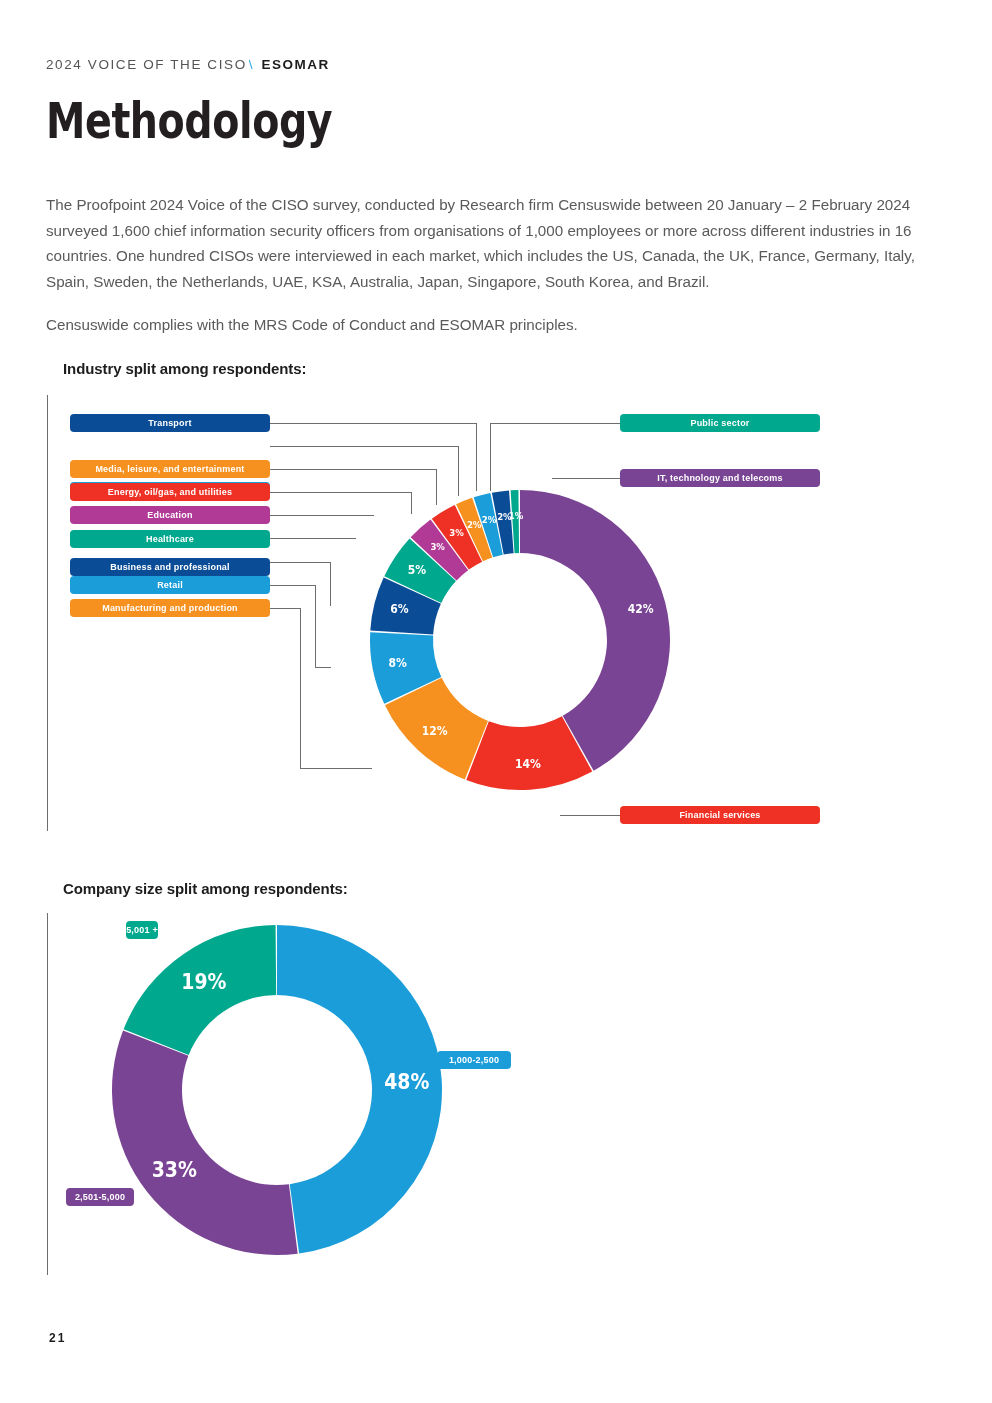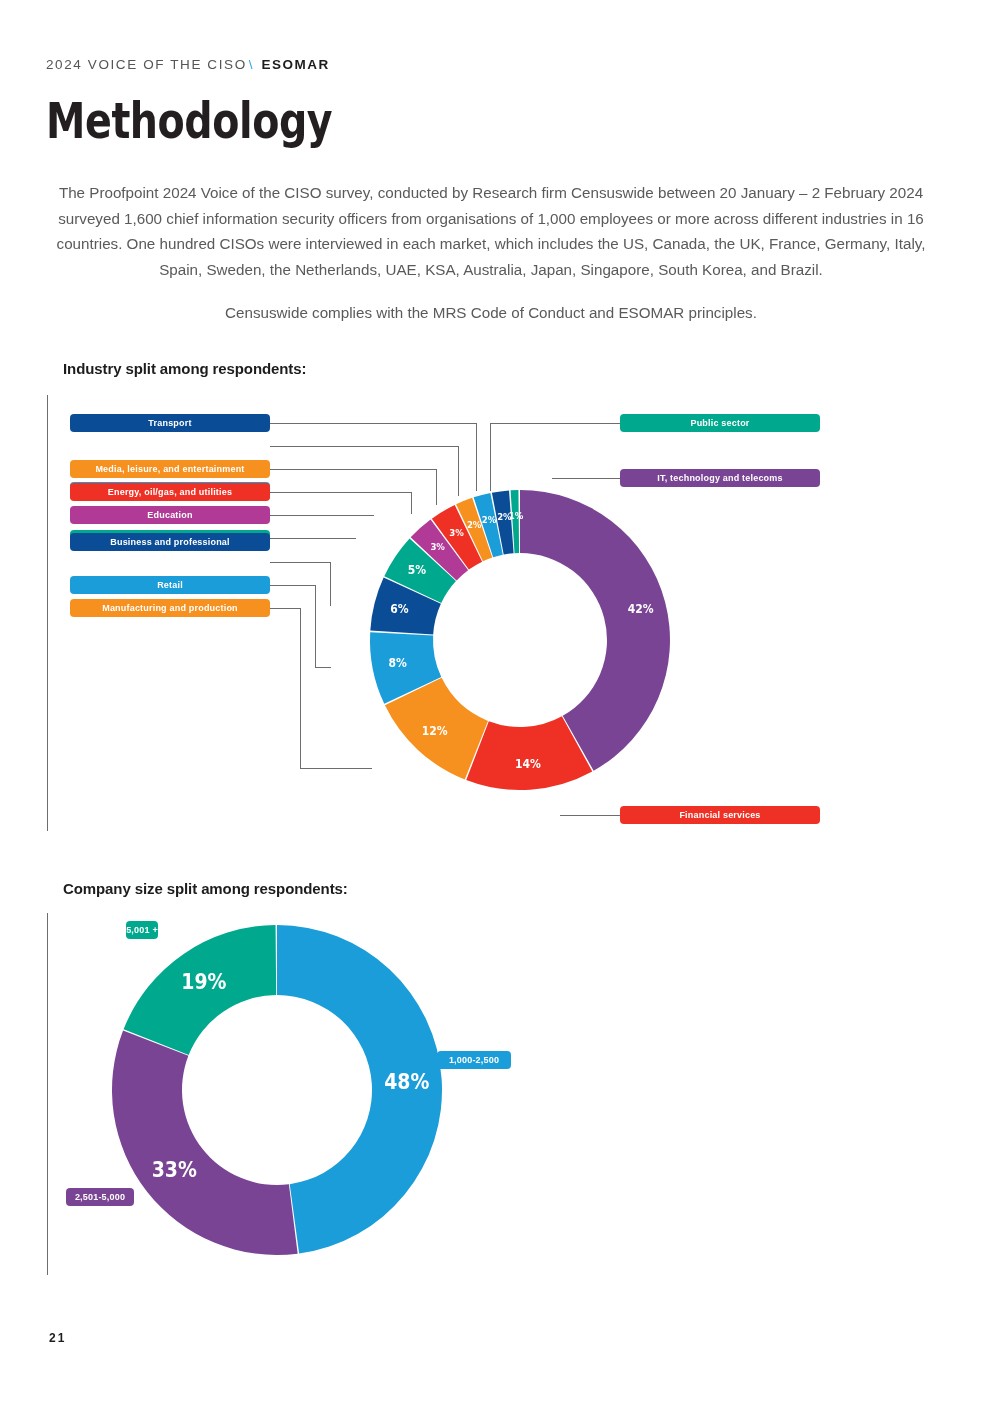--- a/index.html
+++ b/index.html
@@ -28,21 +28,21 @@
     font-size:50px;line-height:56px;font-weight:bold;
     letter-spacing:-0.5px;color:#231f20;
     transform:scaleX(0.88);transform-origin:left top;
   }
 
   
   .body-copy{
     position:absolute;left:46px;top:180px;width:890px;
     font-size:15.2px;line-height:25.5px;color:#5a5a5a;
   }
-  .body-copy p{margin:0 0 18px 0;text-align:center;}
+  .body-copy p{margin:12px 0 18px 0;}
 
   
   .sec-title{
     position:absolute;font-weight:bold;font-size:15px;
     color:#1d1d1d;letter-spacing:-0.1px;
   }
   #ind-title{left:63px;top:360px;}
   #size-title{left:63px;top:880px;}
 
   
@@ -108,21 +108,21 @@
     </div>
   <div class="pill left" style="top:483px;background:#ee3124;">
     <span>Energy, oil/gas, and utilities</span>
     </div>
   <div class="pill left" style="top:506px;background:#b03a96;">
     <span>Education</span>
     </div>
   <div class="pill left" style="top:530px;background:#00a88e;">
     <span>Healthcare</span>
     </div>
-  <div class="pill left" style="top:533px;background:#0a4d96;">
+  <div class="pill left" style="top:558px;background:#0a4d96;">
     <span>Business and professional</span>
     </div>
   <div class="pill left" style="top:576px;background:#1a9dd9;">
     <span>Retail</span>
     </div>
   <div class="pill left" style="top:599px;background:#f6901e;">
     <span>Manufacturing and production</span>
     </div>
 
   <div class="pill" style="left:620px;top:414px;width:200px;background:#00a88e;">

